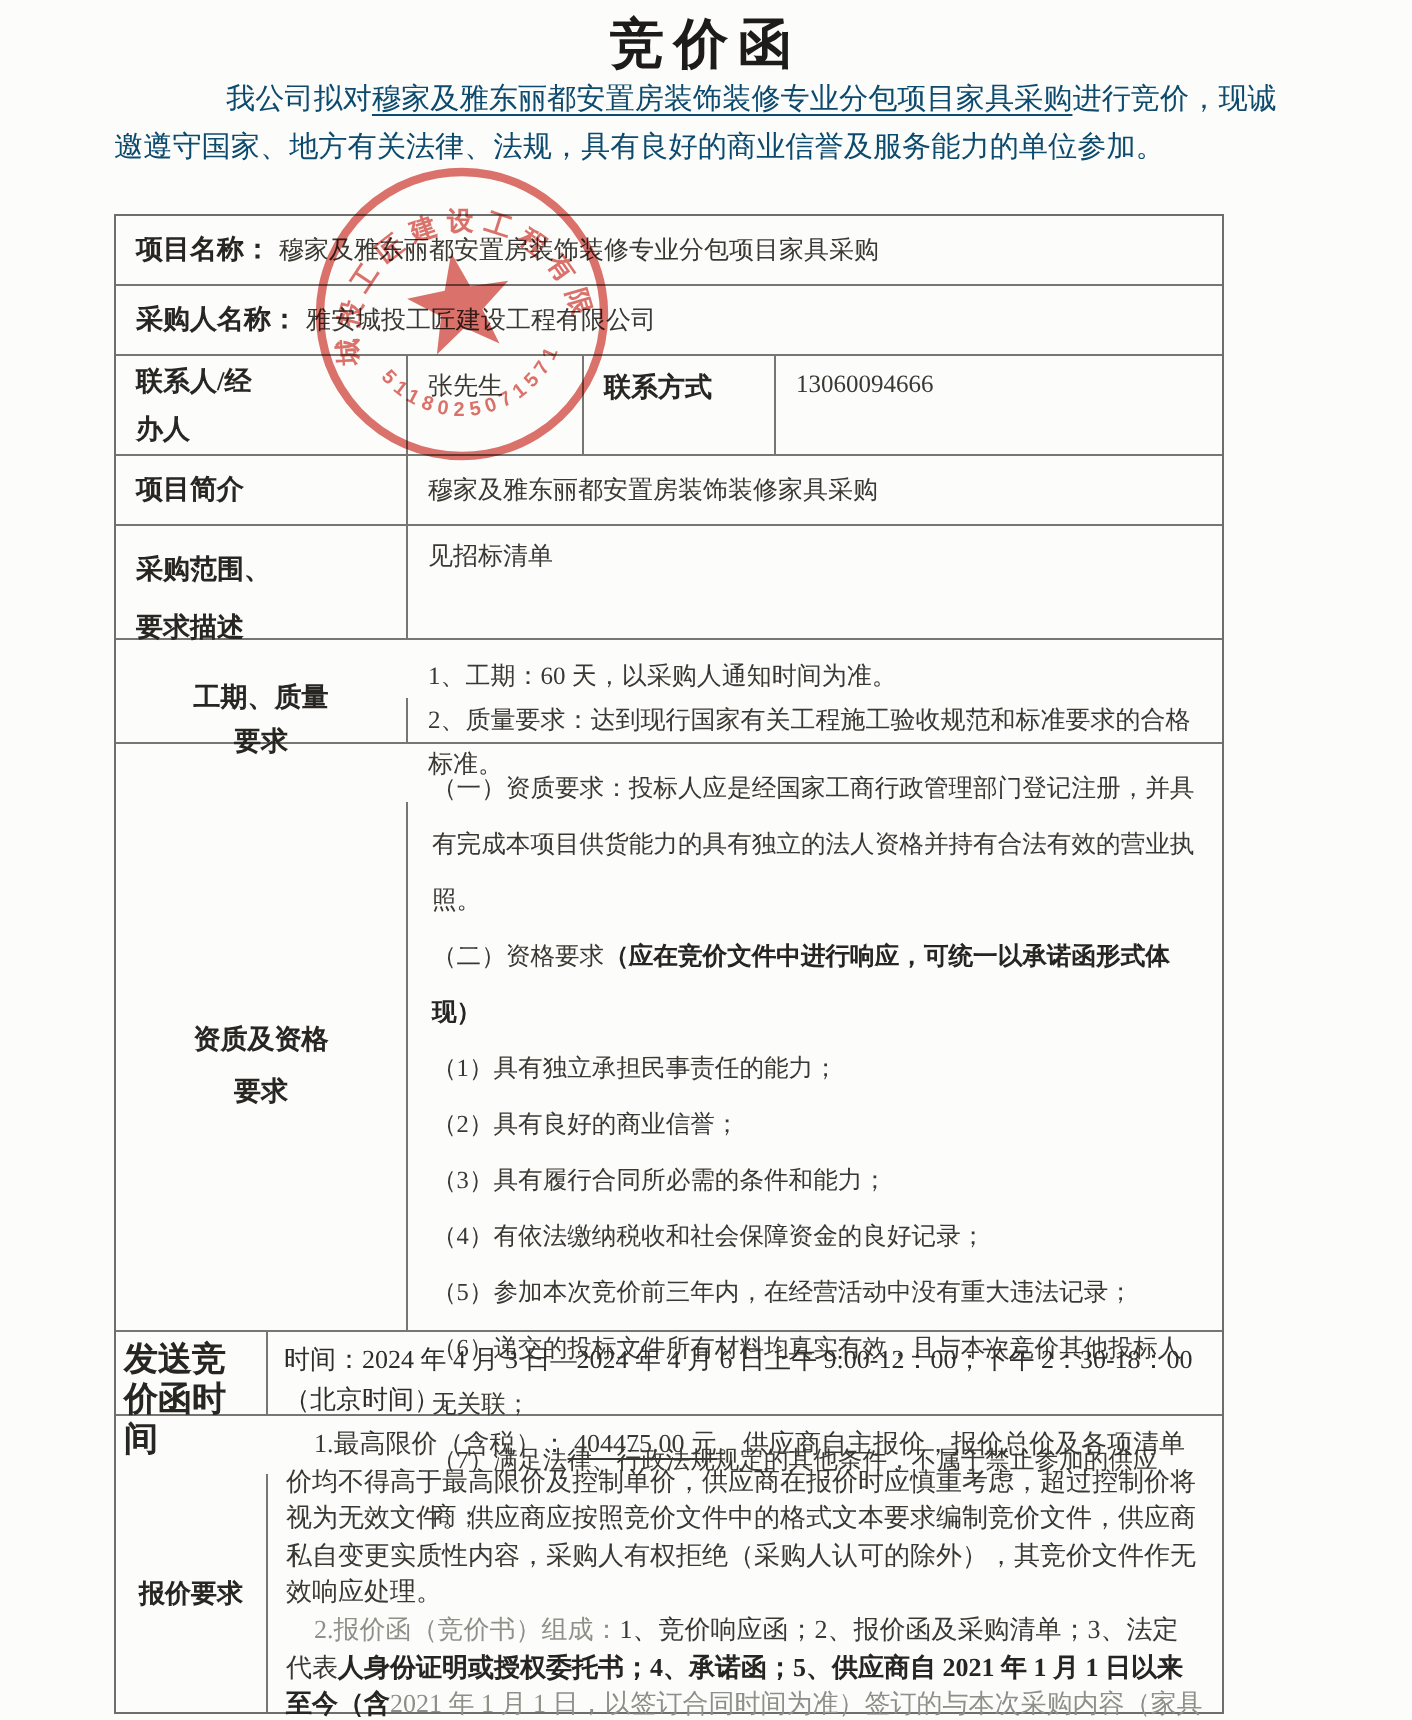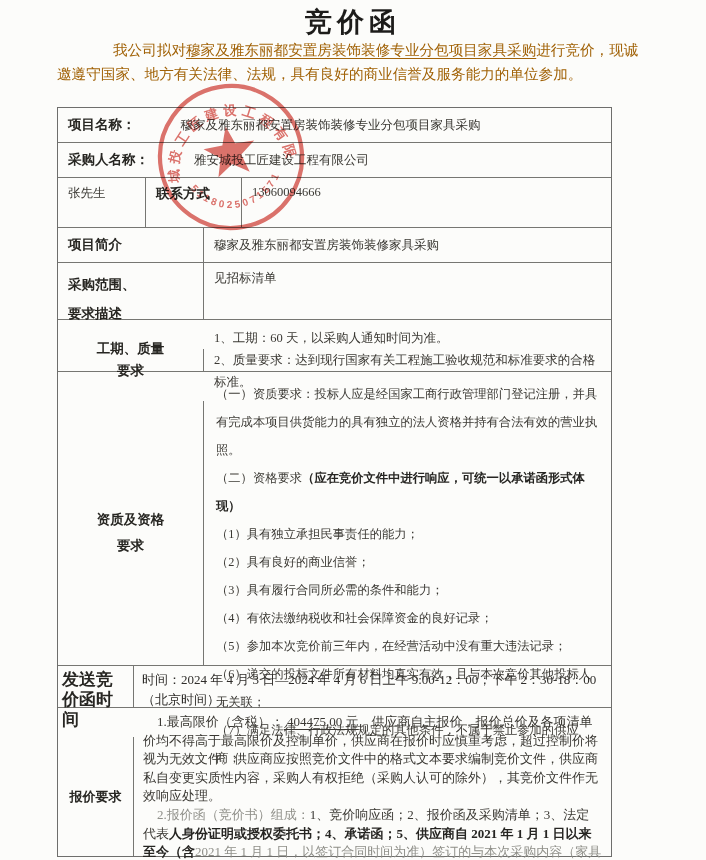--- a/index.html
+++ b/index.html
@@ -2,32 +2,32 @@
 <html><head>
 <meta charset="utf-8">
 <style>
   html,body{margin:0;padding:0;background:#e8e8e6;}
   .page{position:relative;width:706px;height:860px;background:#fcfcfa;overflow:hidden;
         font-family:"Liberation Serif","DejaVu Serif",serif;color:#33312e;}
   .title{position:absolute;top:4px;left:0;right:0;text-align:center;
          font-family:"Liberation Sans","DejaVu Sans",sans-serif;
          font-weight:bold;font-size:27px;letter-spacing:5px;color:#1d1c1a;}
   .intro{position:absolute;top:39px;left:57px;width:594px;
-         font-size:14.6px;line-height:23.5px;text-indent:56px;color:#a16207;}
+         font-size:14.6px;line-height:23.5px;text-indent:56px;color:#0c4a6e;}
   .u{text-decoration:underline;text-underline-offset:3px;}
   .b{font-weight:bold;color:#262522;}
   .dim{color:#8f8f89;}
   
   .tbl{position:absolute;left:57px;top:107px;width:555px;
        border:1.6px solid #6e6e6c;box-sizing:border-box;background:transparent;}
   .row{display:flex;border-bottom:1.4px solid #767672;box-sizing:border-box;}
   .row:last-child{border-bottom:none;}
   .cell{border-right:1.4px solid #767672;box-sizing:border-box;min-width:0;}
   .cell:last-child{border-right:none;}
-  .grow{flex:1 1 auto;gap:41px;}
+  .grow{flex:1 1 auto;}
   .w146{width:146px;flex:none;}
   .w88{width:88px;flex:none;}
   .w96{width:96px;flex:none;}
   .w76{width:76px;flex:none;}
   .lab{font-weight:bold;font-size:13.5px;color:#272622;}
   .lw{display:inline-block;width:5em;line-height:24px;}
   .vc{display:flex;align-items:center;}
   .ct{text-align:center;justify-content:center;margin-top:29px;}
   .pad{padding:7px 10px;}
   .h35{height:35px;}
@@ -68,20 +68,23 @@
     </div>
 
     <div class="row h35">
       <div class="cell grow vc pad">
         <span class="inline-lab">采购人名称：</span>
         <span class="rowtext">雅安城投工匠建设工程有限公司</span>
       </div>
     </div>
 
     <div class="row h50">
+      <div class="cell w146 vc pad lab">
+        <span class="lw">联系人/经办人</span>
+      </div>
       <div class="cell w88 pad rowtext">张先生</div>
       <div class="cell w96 pad lab">联系方式</div>
       <div class="cell grow pad rowtext">13060094666</div>
     </div>
 
     <div class="row h35">
       <div class="cell w146 vc pad lab">项目简介</div>
       <div class="cell grow vc pad rowtext">穆家及雅东丽都安置房装饰装修家具采购</div>
     </div>
 

